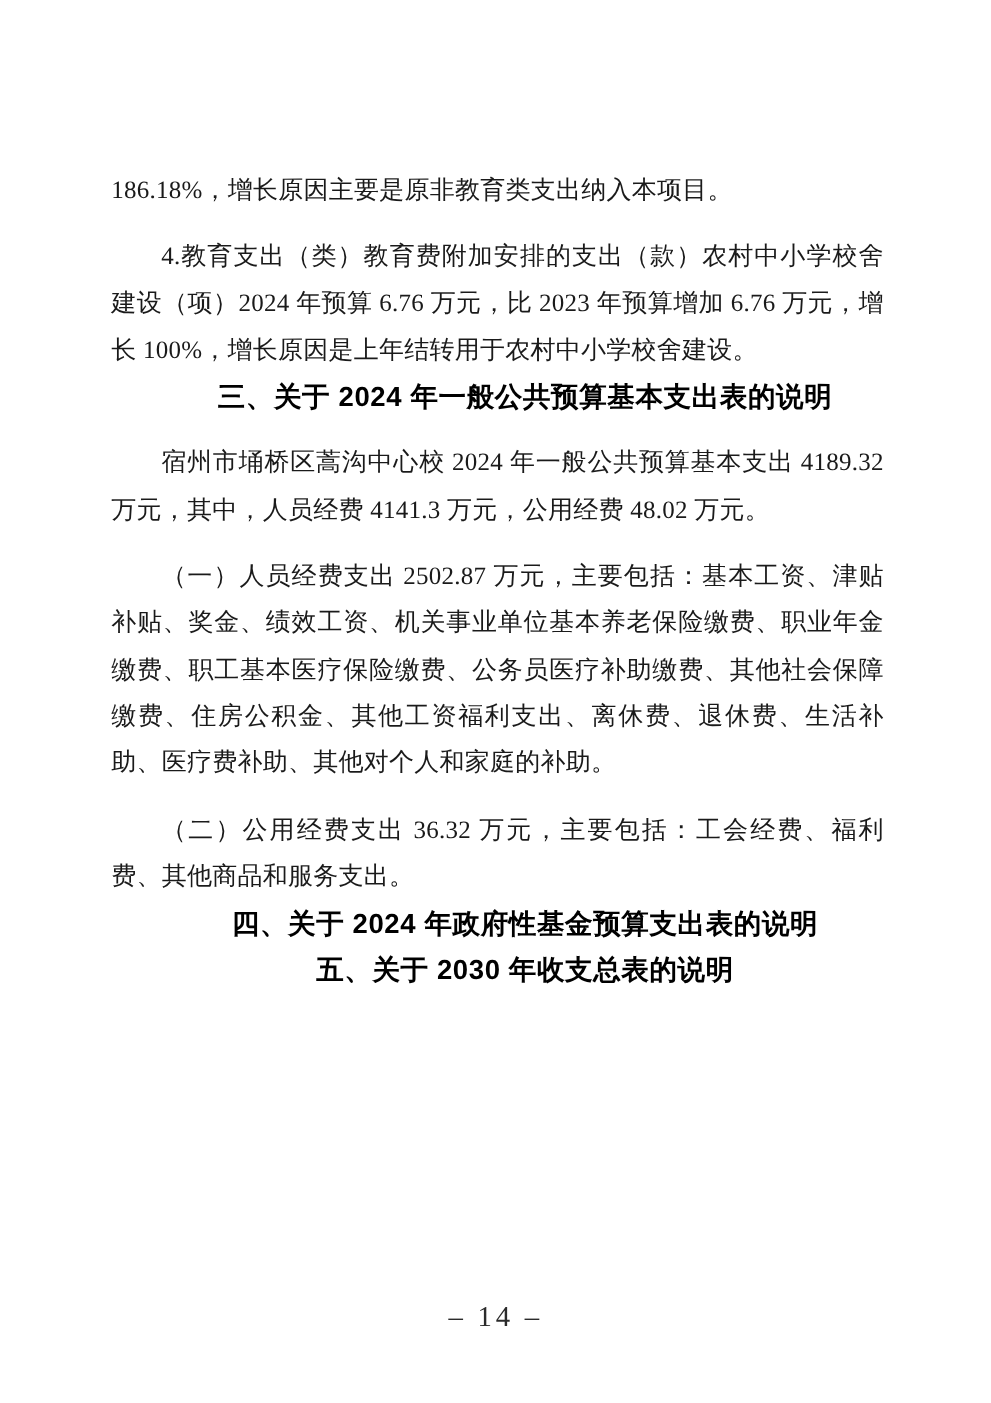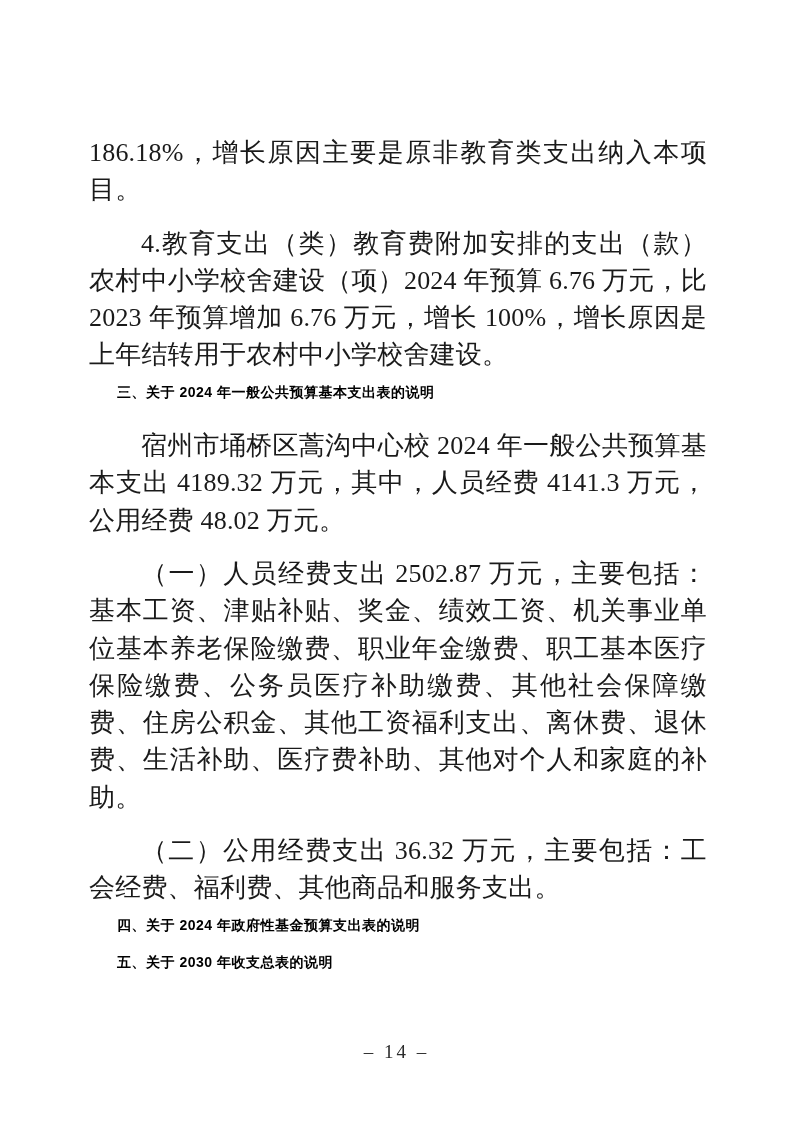--- a/index.html
+++ b/index.html
@@ -16,51 +16,51 @@
   }
   .content {
     position: absolute;
     top: 134px;
     left: 89px;
     width: 618px;
   }
   .paragraph {
     margin: 0;
     font-family: "Liberation Serif", "DejaVu Serif", serif;
-    font-size: 26px;
+    font-size: 20px;
     line-height: 37.3px;
     text-align: justify;
     color: #1a1a1a;
     letter-spacing: 0.2px;
   }
   .paragraph.indent {
     text-indent: 2em;
     margin-top: 16px;
   }
   .heading {
     margin: 0;
     font-family: "Liberation Sans", "DejaVu Sans", sans-serif;
     font-weight: 700;
-    font-size: 14px;
+    font-size: 22px;
     line-height: 37.3px;
     text-indent: 2em;
     color: #000000;
-    text-align: left;
+    text-align: center;
     letter-spacing: 0.5px;
   }
   .footer {
     position: absolute;
     top: 1041px;
     left: 0;
     width: 100%;
     text-align: center;
   }
   .page-number {
     font-family: "Liberation Serif", "DejaVu Serif", serif;
-    font-size: 19px;
+    font-size: 23px;
     color: #2b2b2b;
     letter-spacing: 3px;
   }
 </style>
 </head>
 <body>
 
 <main class="page">
   <section class="content" id="content">
       <p class="paragraph">186.18%，增长原因主要是原非教育类支出纳入本项目。</p>

